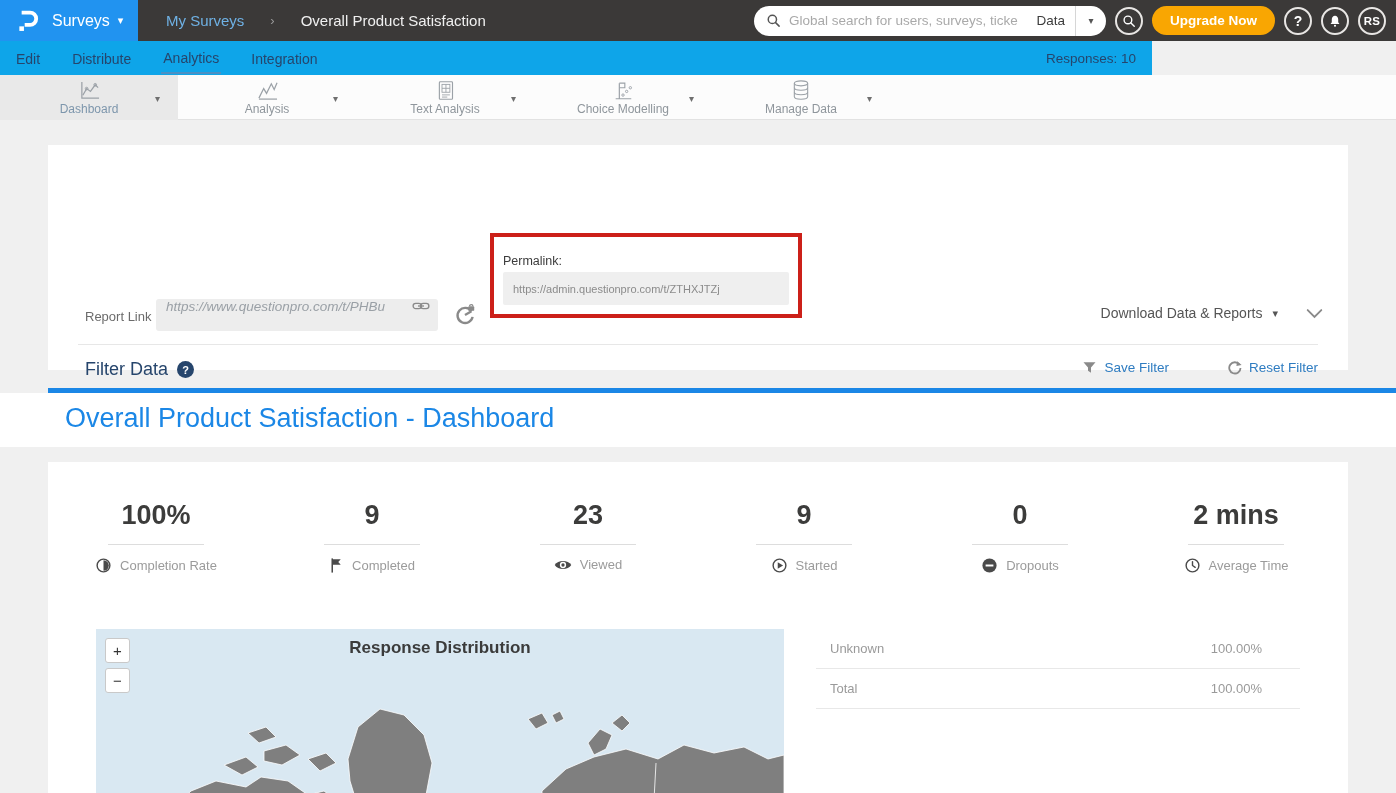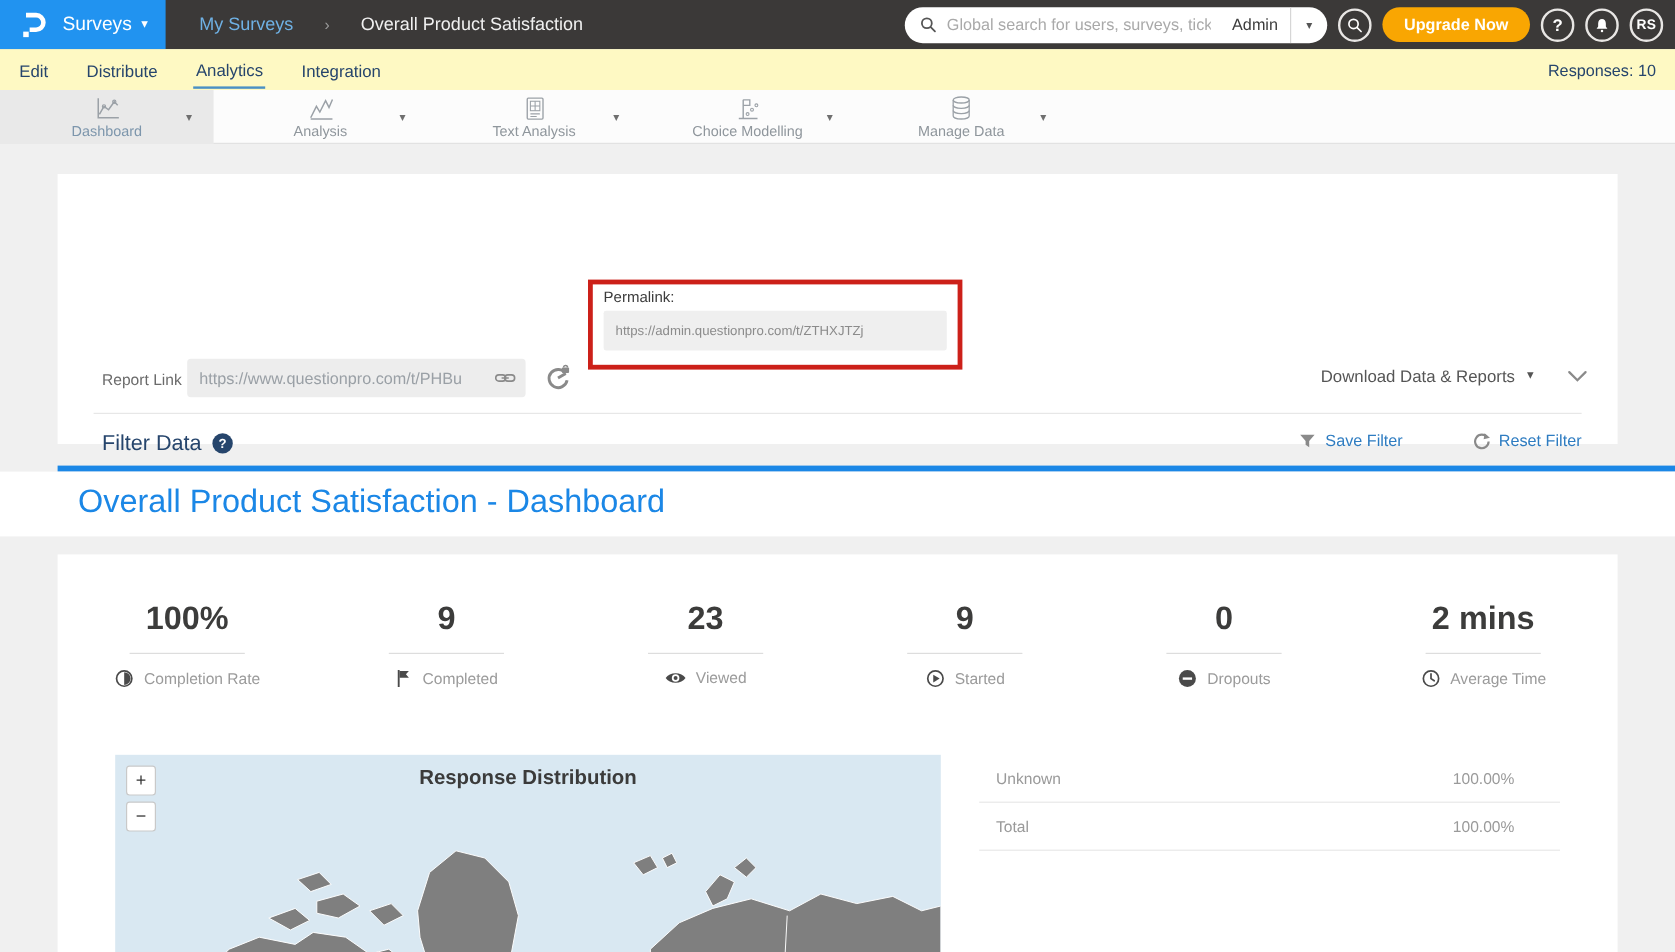--- a/index.html
+++ b/index.html
@@ -21,58 +21,58 @@
   .search-pill svg { flex:0 0 auto; }
   .search-input { border:none; outline:none; flex:1; font-size:13.5px; color:#444; padding:0 8px; font-family:"Liberation Sans",sans-serif; }
   .search-input::placeholder { color:#a9a9a9; }
   .search-scope { font-size:13.5px; color:#3c3c3c; padding:0 10px; border-right:1px solid #d6d6d6; height:30px; display:flex; align-items:center; cursor:pointer; }
   .search-caret { width:30px; height:30px; display:flex; align-items:center; justify-content:center; color:#555; font-size:10px; cursor:pointer; }
   .circle-btn { width:28px; height:28px; border-radius:50%; border:2px solid #e8e6e4; display:flex; align-items:center; justify-content:center; color:#fff; cursor:pointer; background:transparent; }
   .upgrade-btn { background:#f9a602; color:#fff; font-size:13.5px; font-weight:bold; border:none; border-radius:15px; height:29px; padding:0 18px; cursor:pointer; font-family:"Liberation Sans",sans-serif; }
   .avatar { font-size:11.5px; font-weight:bold; letter-spacing:.3px; }
 
   
-  .survey-nav { position:absolute; left:0; top:41px; width:1396px; height:34px; background:#fef9c3; display:flex; align-items:center;text-align:center; }
+  .survey-nav { position:absolute; left:0; top:41px; width:1152px; height:34px; background:#0ea5e9; display:flex; align-items:center;text-align:center; }
   .survey-nav .nav-item { font-size:14px; color:#26456c; margin-left:28px; padding:7px 2px 6px; cursor:pointer; }
   .survey-nav .nav-item:first-child { margin-left:14px; }
   .survey-nav .nav-item.active { border-bottom:2px solid #4a90c4; }
   .responses-count { position:absolute; right:16px; font-size:13.5px; color:#26456c; }
 
   
   .module-tabs { position:absolute; left:0; top:75px; width:1396px; height:45px; background:#fcfcfc; border-bottom:1px solid #e2e2e2; display:flex; }
   .mtab { position:relative; width:178px; height:45px; display:flex; flex-direction:column; align-items:center; justify-content:center; gap:1px; cursor:pointer; }
   .mtab.active { background:#e9e9e9; }
   .mtab .mtab-label { font-size:12px; color:#8f969c; }
   .mtab.active .mtab-label { color:#7d96ac; }
   .mtab .tab-caret { position:absolute; right:18px; top:50%; transform:translateY(-50%); color:#6f6f6f; font-size:10px; }
 
   
   .card { position:absolute; background:#fff; }
   .card1 { left:48px; top:145px; width:1300px; height:225px; }
   .divider { position:absolute; left:30px; right:30px; height:1px; background:#e7e7e7; }
 
   .report-link-label { position:absolute; left:37px; top:164px; font-size:13px; color:#6b6b6b; }
-  .report-link-box { position:absolute; left:108px; top:154px; width:282px; height:32px; background:#ededed; border-radius:3px; display:flex; align-items:center; padding:0 8px 0 10px; cursor:text; }
+  .report-link-box { position:absolute; left:108px; top:154px; width:282px; height:32px; background:#ededed; border-radius:3px; display:flex; padding:0 8px 0 10px; cursor:text;font-style:italic; }
   .report-link-text { flex:1; font-size:13.5px; color:#9aa0a6; white-space:nowrap; overflow:hidden; }
   .secure-link { position:absolute; left:405px; top:158px; cursor:pointer; }
   .download-group { position:absolute; right:70px; top:160px; display:flex; align-items:center; gap:10px; font-size:14px; color:#555; cursor:pointer; }
   .panel-chevron { position:absolute; right:25px; top:163px; cursor:pointer; }
 
   .filter-title-row { position:absolute; left:37px; top:214px; display:flex; align-items:center; gap:9px; }
   .filter-title { font-size:18px; color:#26456c; }
   .help-circle { width:17px; height:17px; border-radius:50%; background:#26456c; color:#fff; font-size:11px; font-weight:bold; display:flex; align-items:center; justify-content:center; cursor:pointer; }
   .filter-actions { position:absolute; right:30px; top:215px; display:flex; gap:58px; }
   .filter-action { display:flex; align-items:center; gap:7px; font-size:13.5px; color:#2e7cc1; cursor:pointer;text-align:center; }
 
   .select-box { position:absolute; height:26px; border-bottom:1px solid #c9c9c9; display:flex; align-items:center; justify-content:space-between; font-size:13.5px; color:#4a4a4a; cursor:pointer; }
   .select-box .caret { color:#6f6f6f; }
   .sel-groupings { left:40px; top:262px; width:172px; }
   .sel-cardusage { left:252px; top:262px; width:165px; }
 
-  .permalink-box { position:absolute; left:442px; top:88px; width:312px; height:75px; border:4px solid #cc2019; background:#fff; padding:4px 9px; }
+  .permalink-box { position:absolute; left:442px; top:88px; width:312px; height:85px; border:4px solid #cc2019; background:#fff; padding:17px 9px; }
   .permalink-label { font-size:12.5px; color:#3c3c3c; margin-bottom:4px; }
   .permalink-input { width:100%; height:33px; background:#efefef; border-radius:2px; display:flex; align-items:center; padding:0 10px; font-size:11px; color:#8b8b8b; white-space:nowrap; overflow:hidden; cursor:text; }
 
   .report-actions { position:absolute; left:30px; top:337px; display:flex; gap:36px; }
   .report-action { display:flex; align-items:center; gap:8px; font-size:13.5px; color:#2e7cc1; cursor:pointer; }
 
   
   .blue-bar { position:absolute; left:48px; right:0; top:388px; height:5px; background:#1b87e6; }
   .title-band { position:absolute; left:0; top:393px; width:1396px; height:54px; background:#fff; }
   .page-title { position:absolute; left:65px; top:10px; font-size:27px; color:#1b87e6; }
@@ -123,21 +123,21 @@
     <span class="crumb-sep">›</span>
     <span class="crumb-current">Overall Product Satisfaction</span>
   </div>
   <div class="topbar-right">
     <div class="search-pill">
       <svg width="15" height="15" viewBox="0 0 20 20">
         <circle cx="8.5" cy="8.5" r="5.5" fill="none" stroke="#555" stroke-width="2"></circle>
         <line x1="12.8" y1="12.8" x2="17.5" y2="17.5" stroke="#555" stroke-width="2" stroke-linecap="round"></line>
       </svg>
       <input class="search-input" placeholder="Global search for users, surveys, tickets" style="">
-      <span class="search-scope">Admin</span>
+      <span class="search-scope">Data</span>
       <span class="search-caret">▾</span>
     </div>
     <div class="circle-btn">
       <svg width="14" height="14" viewBox="0 0 20 20">
         <circle cx="8.5" cy="8.5" r="5.5" fill="none" stroke="#fff" stroke-width="2"></circle>
         <line x1="12.8" y1="12.8" x2="17.5" y2="17.5" stroke="#fff" stroke-width="2" stroke-linecap="round"></line>
       </svg>
     </div>
     <button class="upgrade-btn">Upgrade Now</button>
     <div class="circle-btn">

